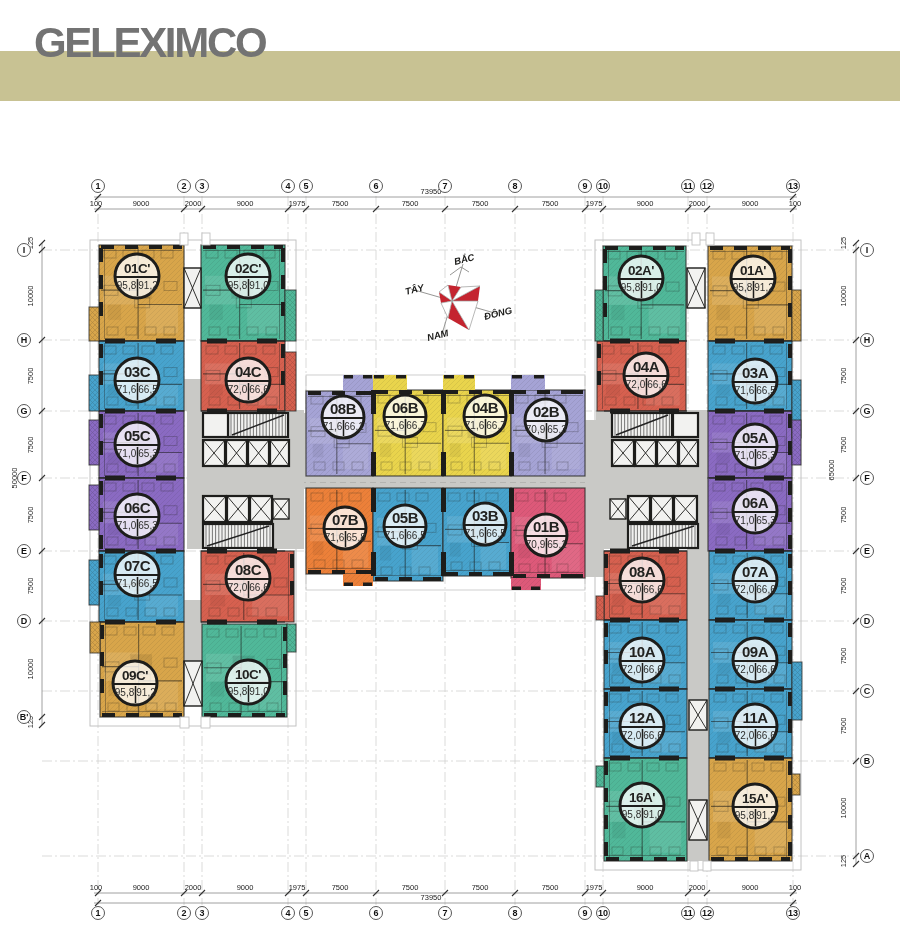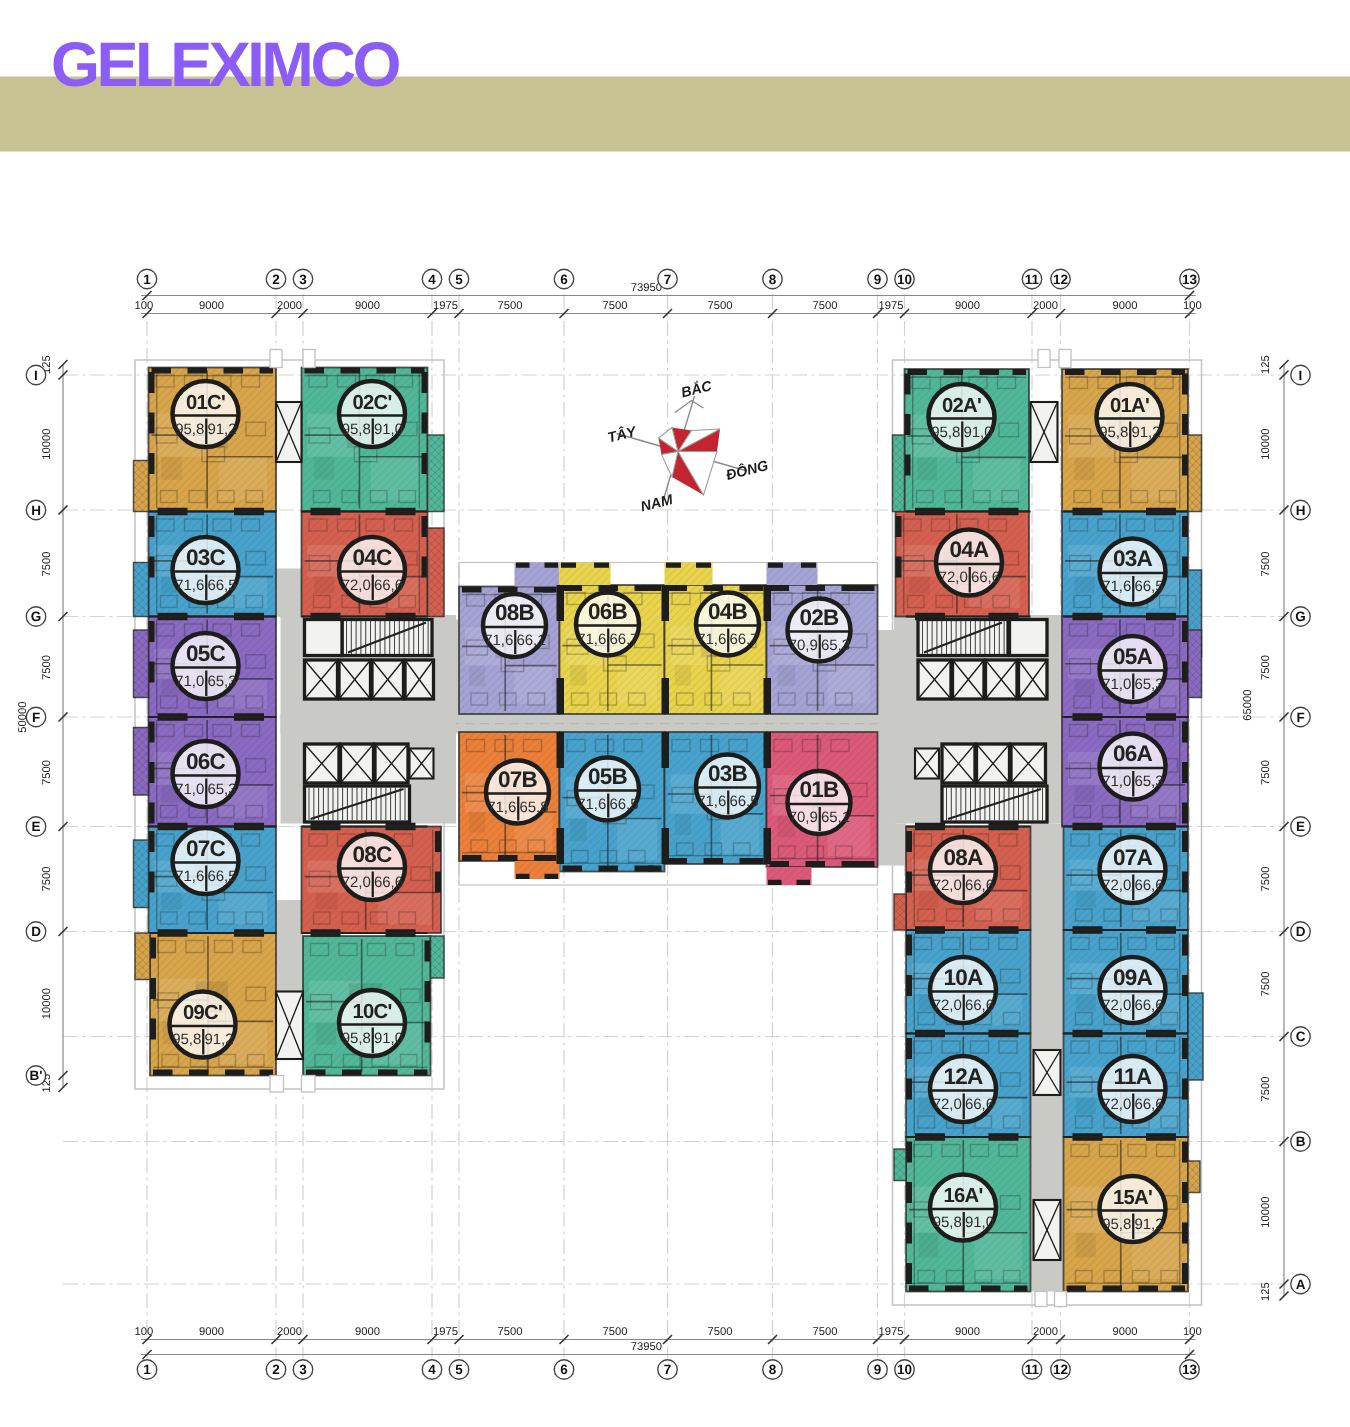--- a/index.html
+++ b/index.html
@@ -1,13 +1,13 @@
 <!DOCTYPE html>
 <html><head><meta charset="utf-8"><style>html,body{margin:0;padding:0;background:#ffffff;width:900px;height:951px;overflow:hidden}*{box-sizing:border-box}</style></head><body>
-<div style="position:absolute;left:34px;top:19px;z-index:5;font-family:'Liberation Sans',sans-serif;font-weight:bold;font-size:42px;color:#8b5cf6;letter-spacing:-2.3px">GELEXIMCO</div>
+<div style="position:absolute;left:34px;top:19px;z-index:5;font-family:'Liberation Sans',sans-serif;font-weight:bold;font-size:42px;color:#737373;letter-spacing:-2.3px">GELEXIMCO</div>
 <div style="position:absolute;left:0;top:51px;width:900px;height:50px;background:#c8c293"></div>
 <svg width="900" height="951" viewBox="0 0 900 951" xmlns="http://www.w3.org/2000/svg" style="position:absolute;left:0;top:0" font-family="Liberation Sans, sans-serif">
 <defs>
       <pattern id="hatch" width="5" height="5" patternUnits="userSpaceOnUse">
         <path d="M0,5 L5,0" stroke="#222" stroke-width="0.7" opacity="0.12"></path>
       </pattern>
       <pattern id="cross" width="5" height="5" patternUnits="userSpaceOnUse">
         <path d="M0,0 L5,5 M5,0 L0,5" stroke="#222" stroke-width="0.6" opacity="0.25"></path>
       </pattern>
     </defs>

